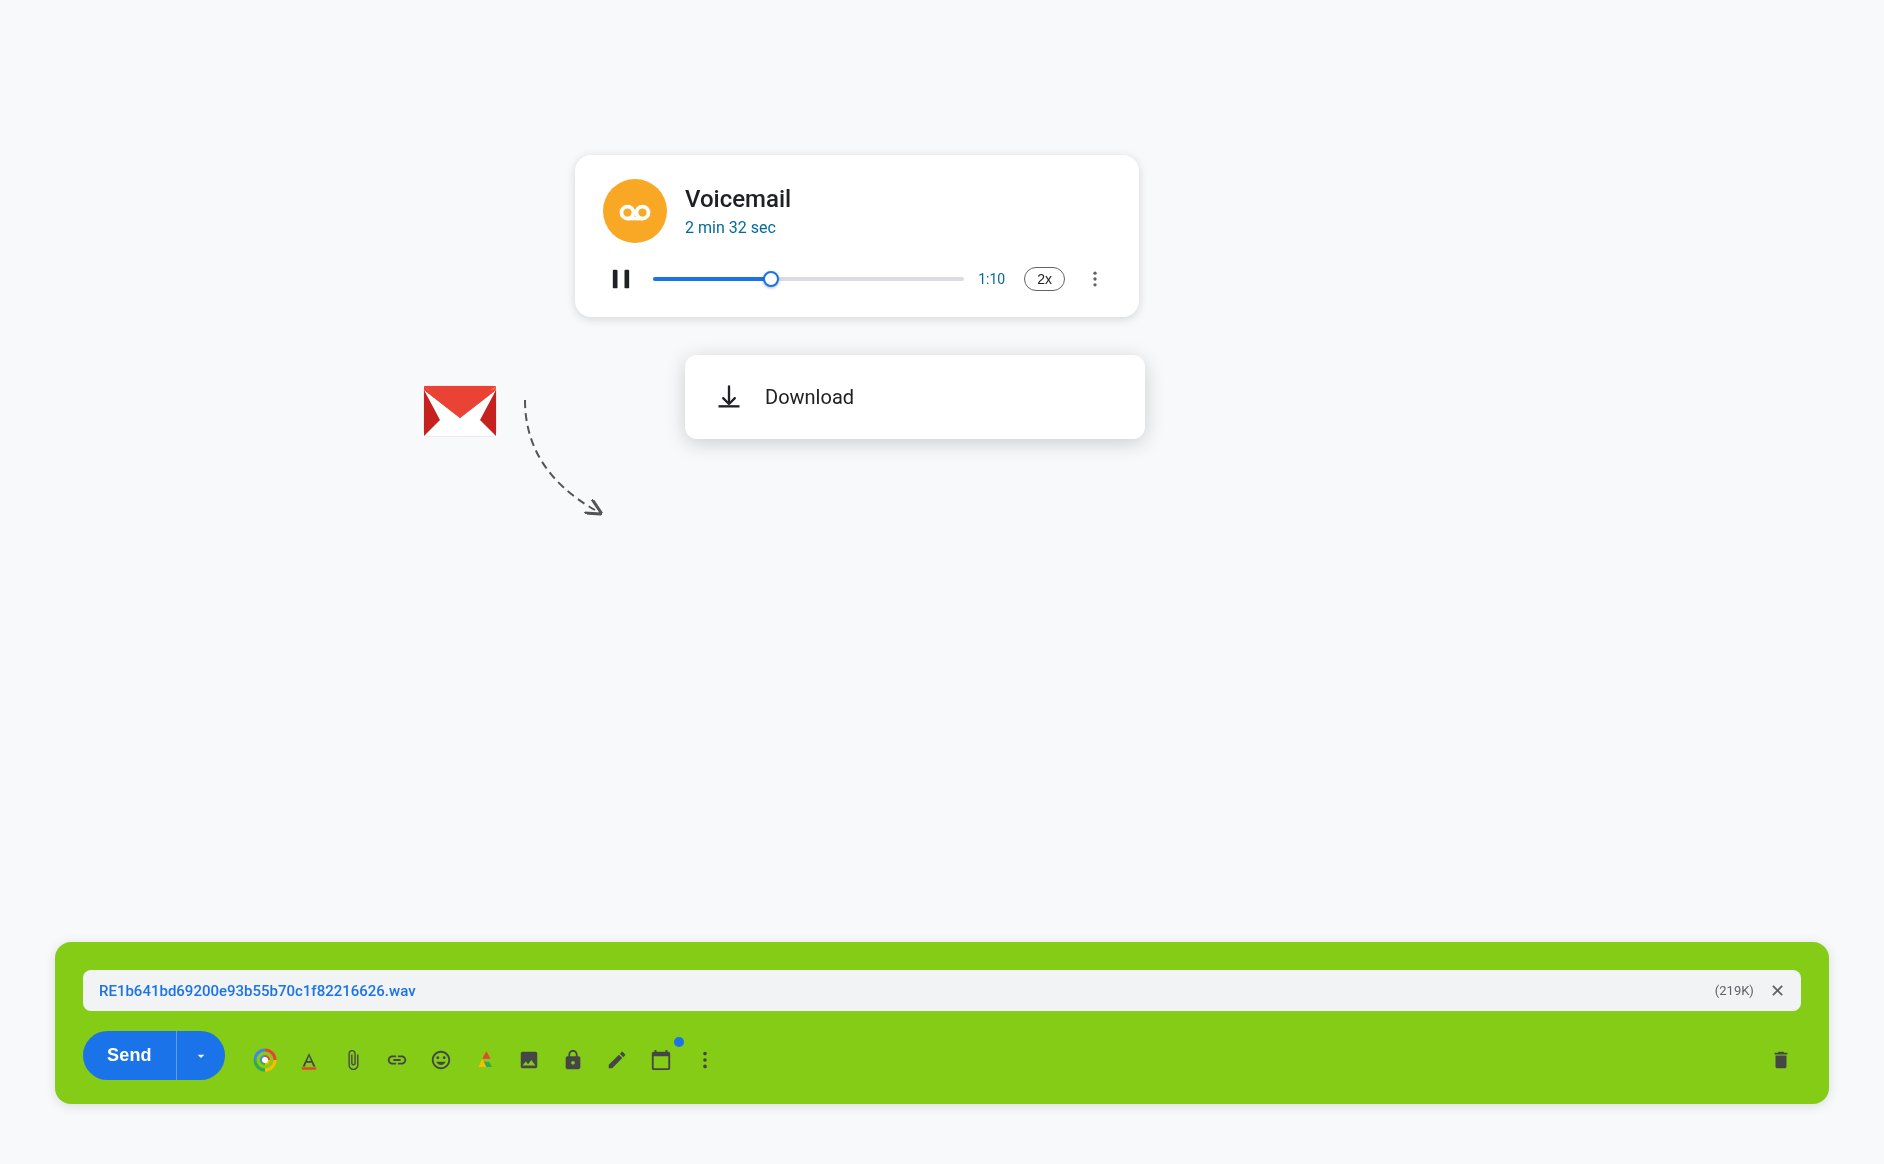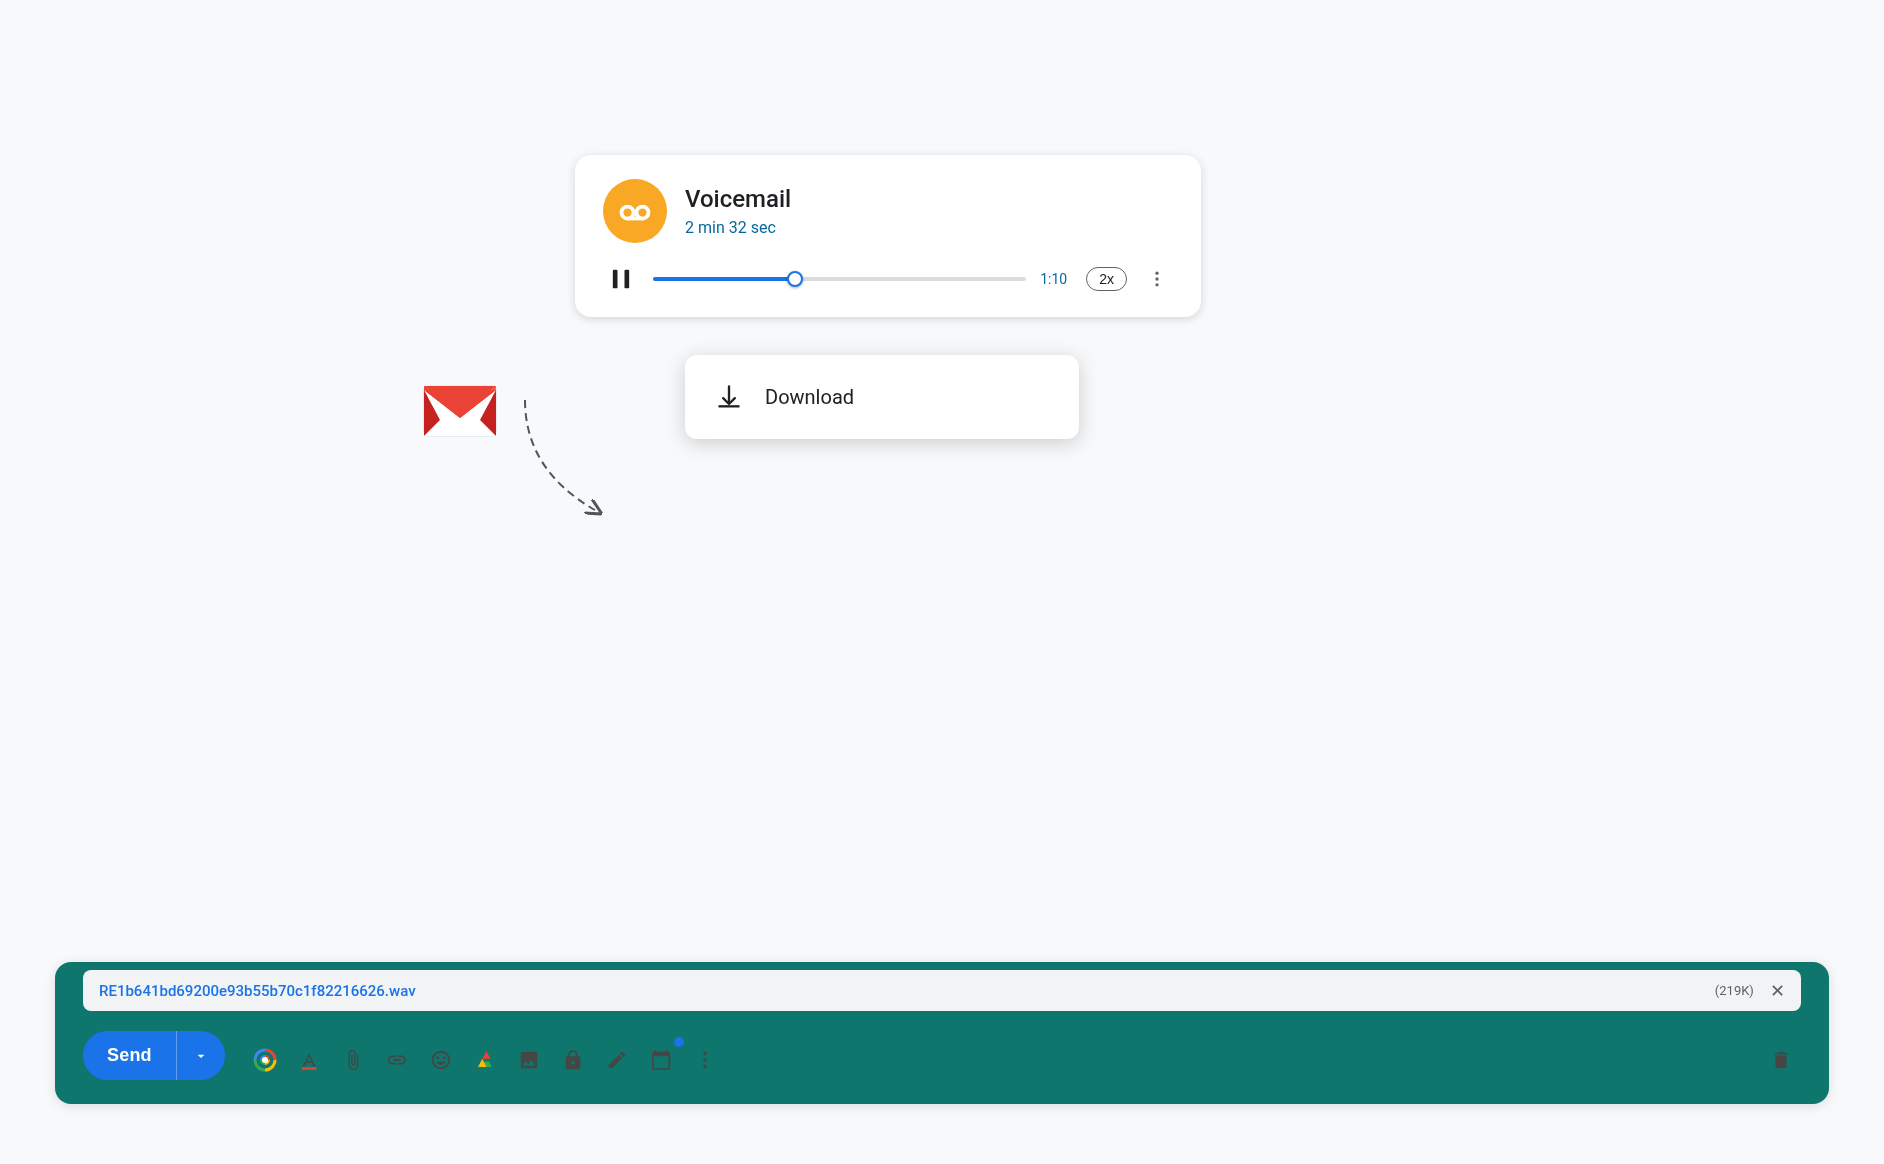--- a/index.html
+++ b/index.html
@@ -10,21 +10,21 @@
       height: 1164px;
       position: relative;
       overflow: hidden;
     }
 
     
     .voicemail-card {
       position: absolute;
       top: 155px;
       left: 575px;
-      width: 626px;
+      width: 564px;
       background: #ffffff;
       border-radius: 16px;
       box-shadow: 0 2px 10px rgba(0,0,0,0.15);
       padding: 24px 28px 20px 28px;
       z-index: 10;
     }
     .voicemail-header {
       display: flex;
       align-items: center;
       gap: 18px;
@@ -120,21 +120,21 @@
       flex-shrink: 0;
       color: #5f6368;
       font-size: 20px;
     }
 
     
     .download-dropdown {
       position: absolute;
       top: 355px;
       left: 685px;
-      width: 394px;
+      width: 460px;
       background: #ffffff;
       border-radius: 12px;
       box-shadow: 0 4px 20px rgba(0,0,0,0.18);
       padding: 10px 0;
       z-index: 20;
     }
     .download-item {
       display: flex;
       align-items: center;
       gap: 20px;
@@ -166,24 +166,24 @@
       width: 80px;
       height: 60px;
     }
 
     
     .compose-area {
       position: absolute;
       bottom: 60px;
       left: 55px;
       right: 55px;
-      background: #0f766e;
+      background: #84cc16;
       border-radius: 16px;
       box-shadow: 0 2px 12px rgba(0,0,0,0.12);
-      padding: 8px 28px 24px 28px;
+      padding: 28px 28px 24px 28px;
     }
     .attachment-row {
       display: flex;
       align-items: center;
       background: #f1f3f4;
       border-radius: 8px;
       padding: 10px 16px;
       margin-bottom: 20px;
       gap: 8px;
     }

